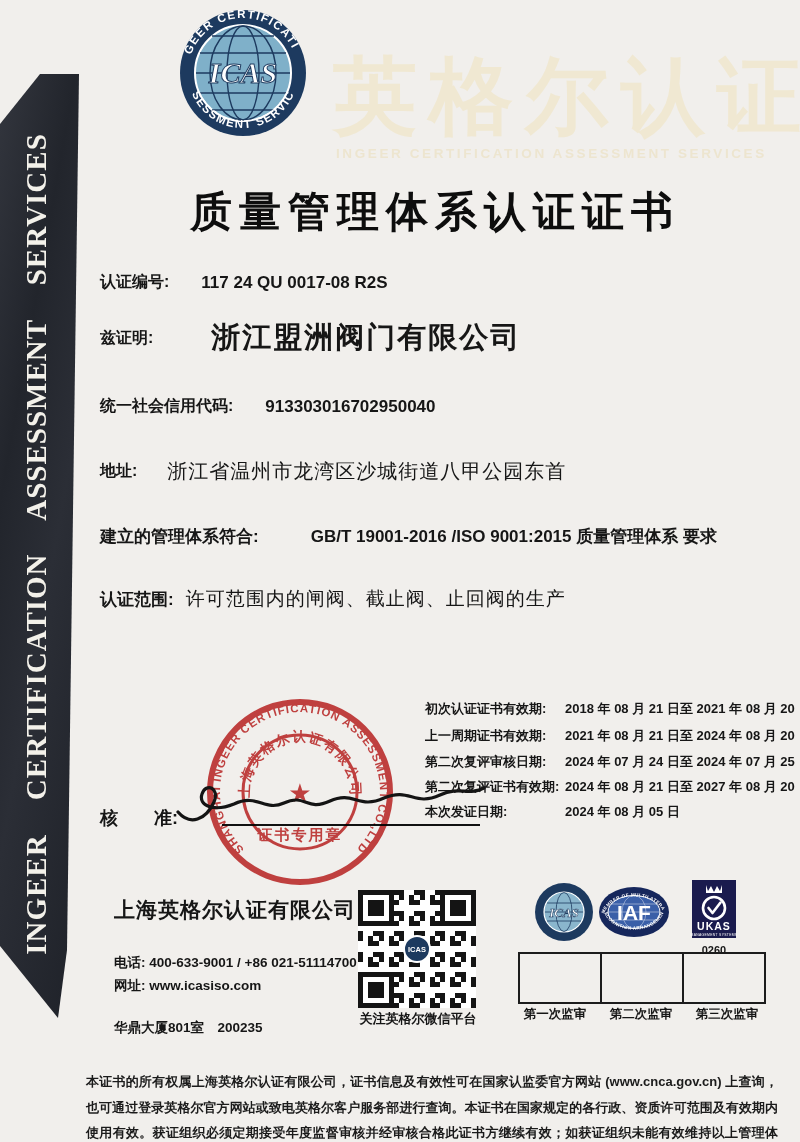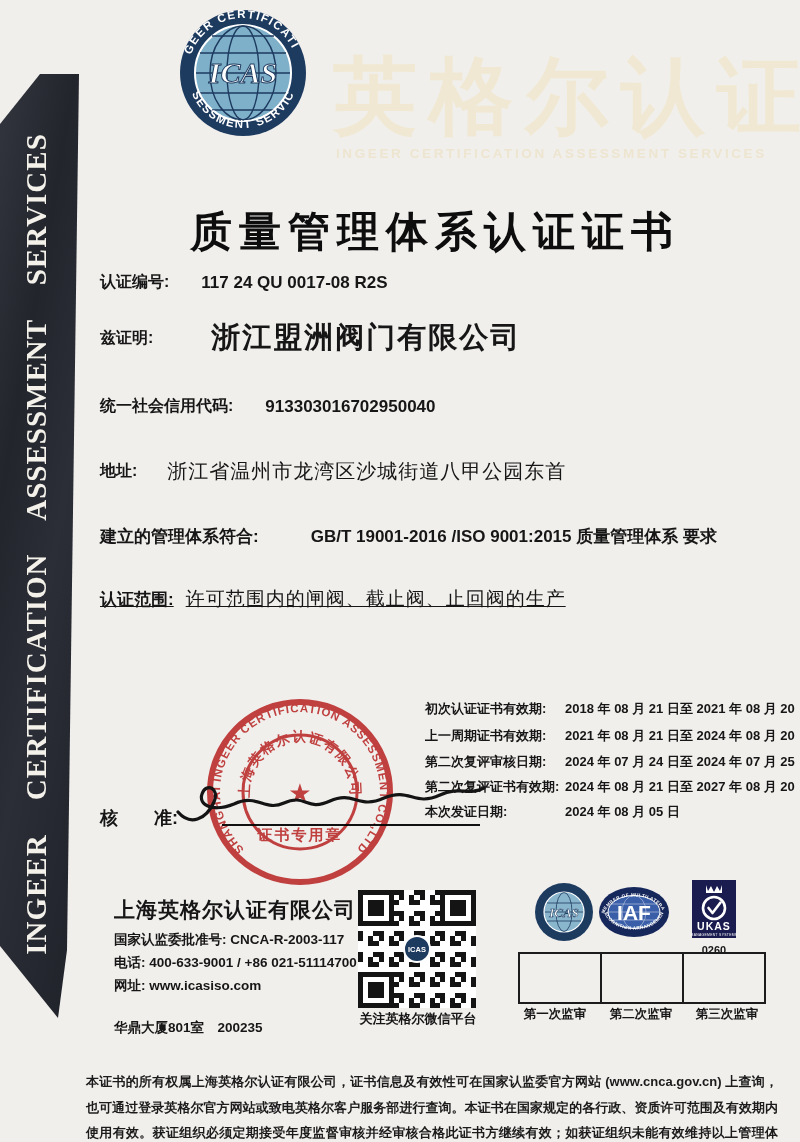--- a/index.html
+++ b/index.html
@@ -19,21 +19,21 @@
   .wm-cn{position:absolute;left:333px;top:40px;font-size:84px;font-weight:900;
         letter-spacing:12px;color:#f0e8d2;white-space:nowrap;}
   .wm-en{position:absolute;left:336px;top:146px;font-size:13.5px;font-weight:700;
         letter-spacing:2.6px;color:#ede5cf;white-space:nowrap;}
 
   
   .hlogo{position:absolute;left:178px;top:8px;}
 
   
   .title{position:absolute;left:85px;top:184px;width:700px;text-align:center;
-        font-size:42px;font-weight:900;letter-spacing:7px;color:#0d0d0d;white-space:nowrap;margin-top:20px;}
+        font-size:42px;font-weight:900;letter-spacing:7px;color:#0d0d0d;white-space:nowrap;}
 
   
   .frow{position:absolute;left:100px;display:flex;align-items:center;white-space:nowrap;}
   .flabel{font-weight:700;font-size:16px;}
   .fvalue{font-weight:700;font-size:17px;margin-left:32px;}
   .big-serif{font-family:"Liberation Serif",serif;font-size:29px;font-weight:600;letter-spacing:2px;margin-left:22px;}
   .mid-serif{font-family:"Liberation Serif",serif;font-size:20px;font-weight:500;letter-spacing:1px;margin-left:30px;}
   .scope-serif{font-family:"Liberation Serif",serif;font-size:19px;font-weight:500;letter-spacing:1px;margin-left:12px;}
 
   
@@ -136,21 +136,21 @@
   <div class="frow" style="top:458px;">
     <span class="flabel">地址:</span>
     <span class="mid-serif">浙江省温州市龙湾区沙城街道八甲公园东首</span>
   </div>
 
   <div class="frow" style="top:525px;gap:40px;">
     <span class="flabel" style="font-size:17px;">建立的管理体系符合:</span>
     <span class="fvalue" style="margin-left:12px;">GB/T 19001-2016 /ISO 9001:2015 质量管理体系 要求</span>
   </div>
 
-  <div class="frow" style="top:586px;text-decoration:underline;">
+  <div class="frow" style="top:586px;">
     <span class="flabel" style="font-size:17px;">认证范围:</span>
     <span class="scope-serif">许可范围内的闸阀、截止阀、止回阀的生产</span>
   </div>
 
   <div class="drow" style="top:700px;">
     <span>初次认证证书有效期:</span>
     <span class="dval">2018 年 08 月 21 日至 2021 年 08 月 20 日</span>
   </div>
   <div class="drow" style="top:727px;">
     <span>上一周期证书有效期:</span>
@@ -189,21 +189,20 @@
     <text x="100" y="148" text-anchor="middle" font-size="15" font-weight="700" fill="#c32a2a" letter-spacing="2">证书专用章</text>
   </svg>
 
   <svg class="sig" width="320" height="72" viewBox="0 0 320 72">
     <path d="M6 52 C18 66 34 60 42 42 C48 28 34 22 30 34 C26 46 42 52 62 44
              C86 33 92 52 112 43 C134 33 134 52 158 41 C182 30 186 50 212 38
              C238 27 242 47 268 35 C288 26 296 36 312 28" fill="none" stroke="#141414" stroke-width="3.2" stroke-linecap="round"></path>
   </svg>
 
   <div class="issuer-name">上海英格尔认证有限公司</div>
-  <div class="iline" style="top:931px;">国家认监委批准号: CNCA-R-2003-117</div>
   <div class="iline" style="top:954px;">电话: 400-633-9001 / +86 021-51114700</div>
   <div class="iline" style="top:977px;">网址: www.icasiso.com</div>
   <div class="iline" style="top:1019px;">华鼎大厦801室　200235</div>
 
   <div class="qr">
     <div class="qr-grid">
         <i class="qm"></i>
         <i class="qm"></i>
         <i class="qm"></i>
         <i class="qm"></i>

